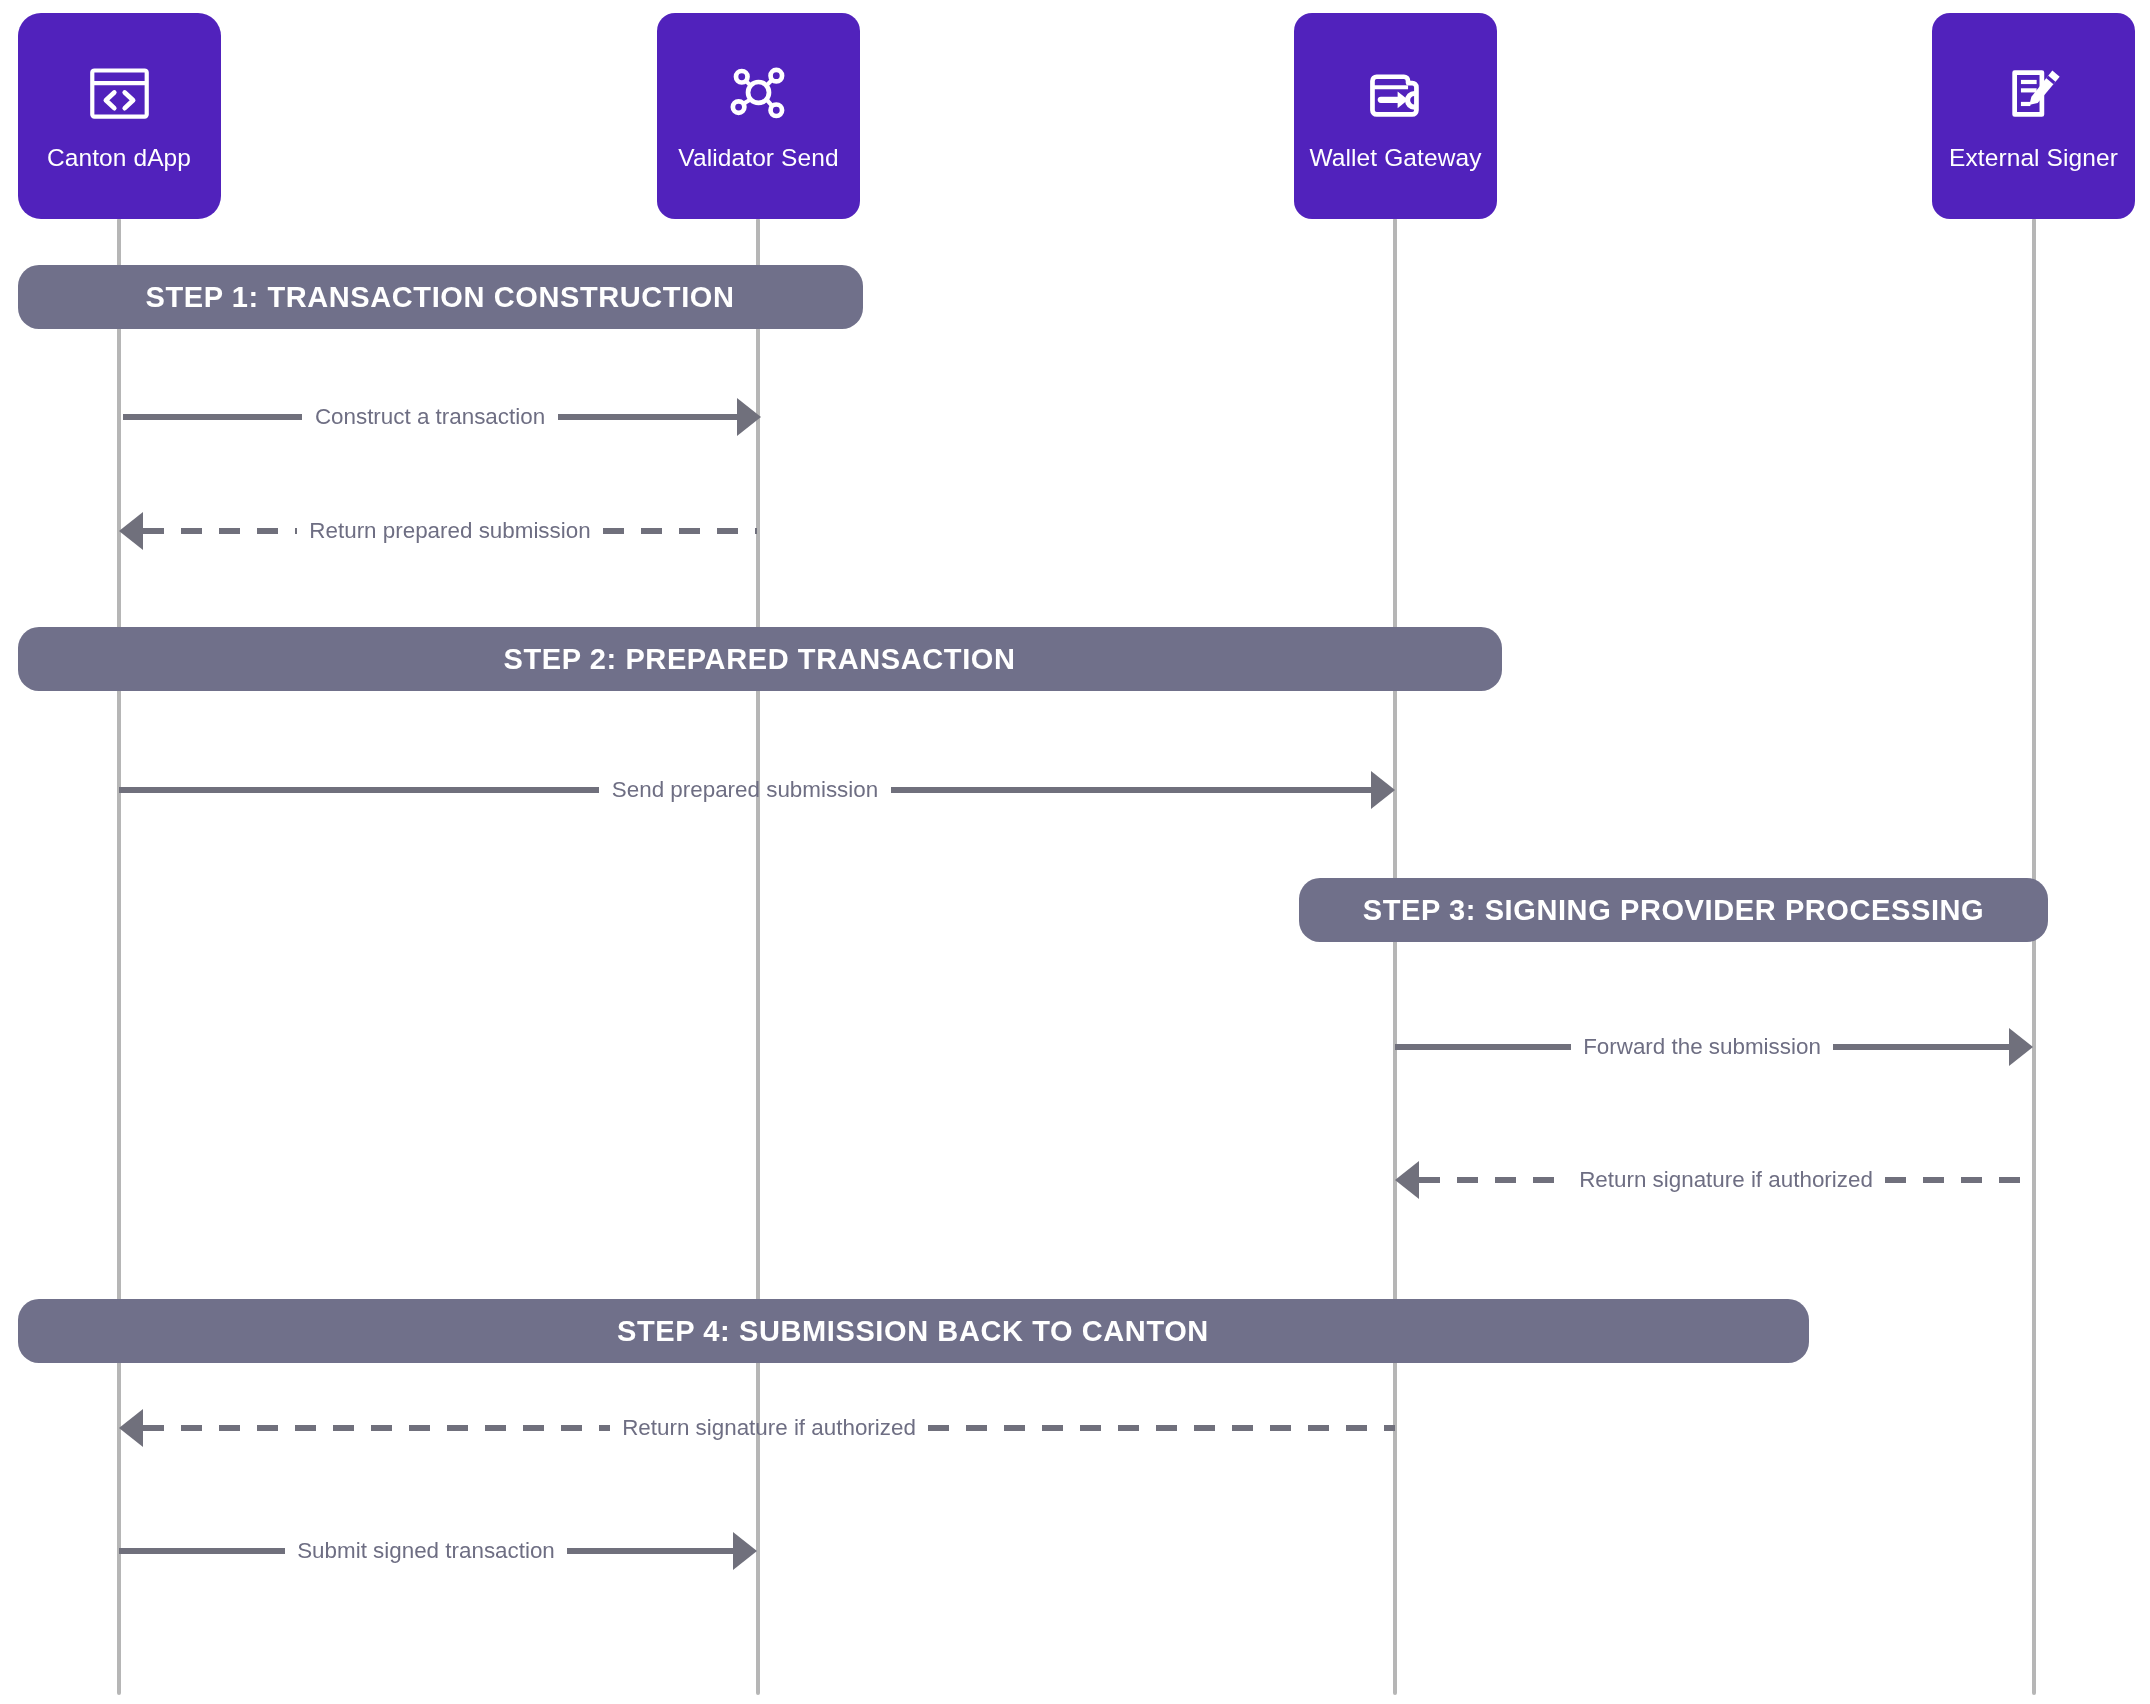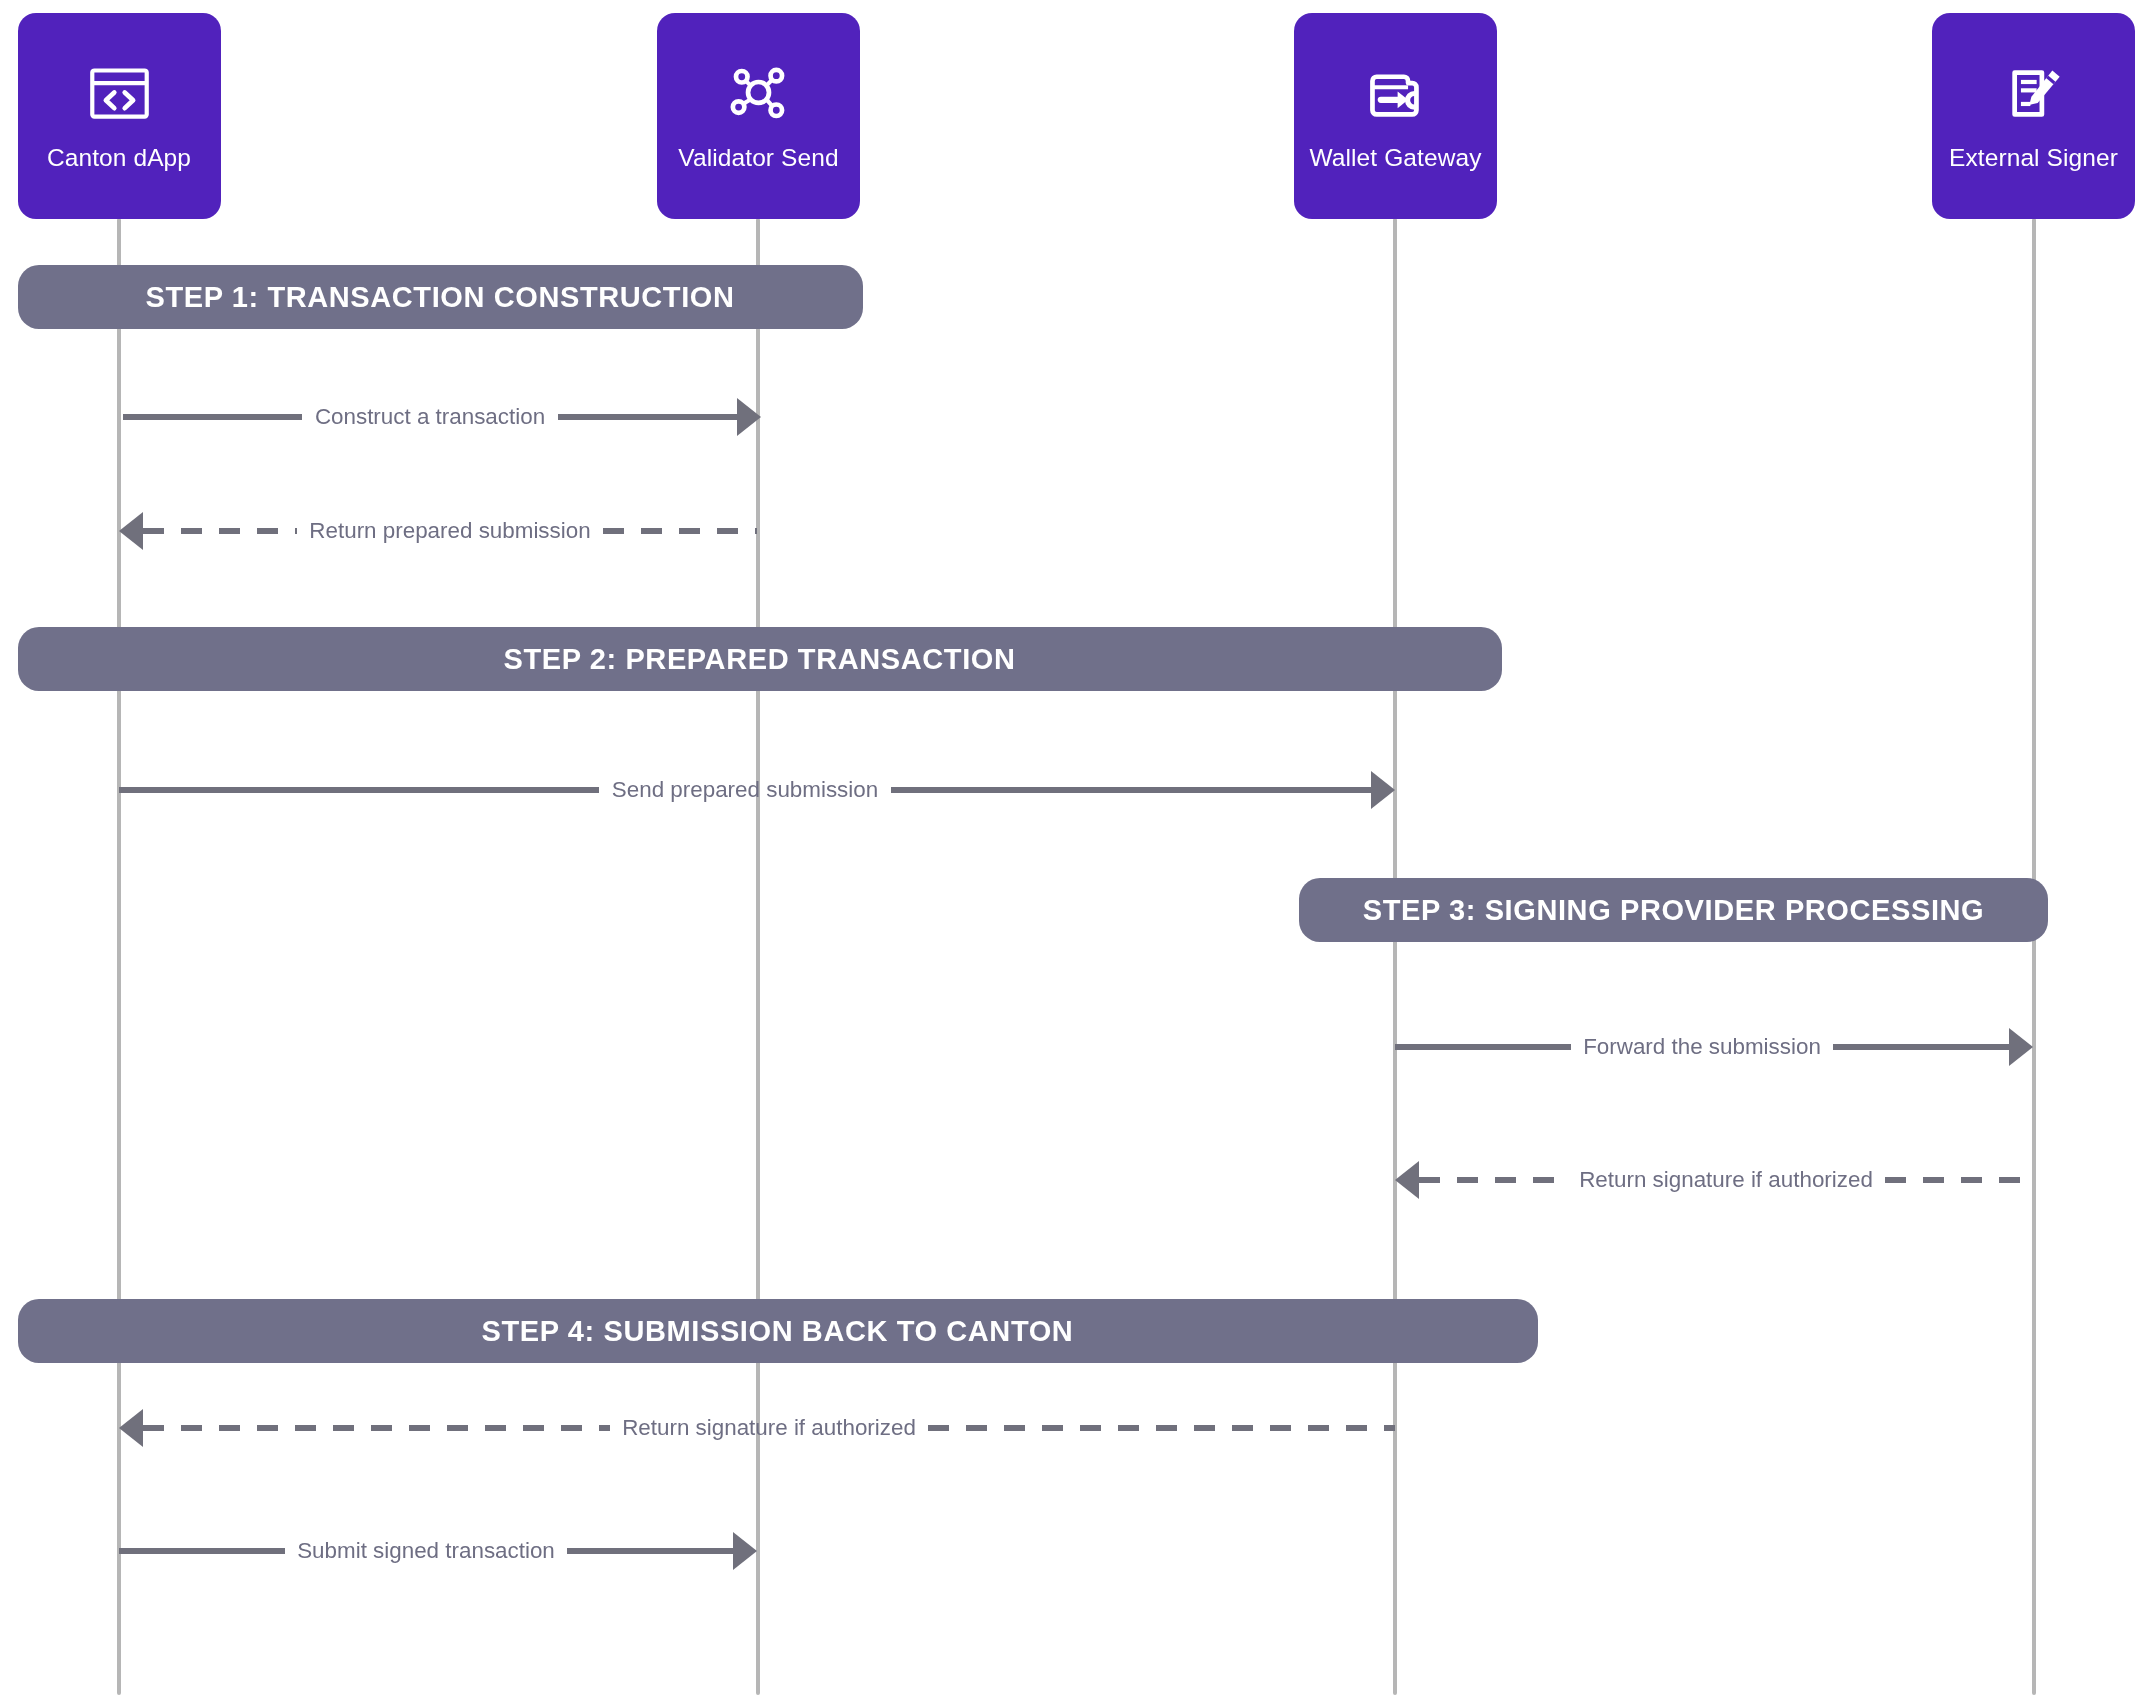--- a/index.html
+++ b/index.html
@@ -130,21 +130,21 @@
 </head>
 <body>
 
 <div id="diagram">
 
   <div class="lifeline" style="left:117px; top:218px; height:1477px;"></div>
   <div class="lifeline" style="left:756px; top:218px; height:1477px;"></div>
   <div class="lifeline" style="left:1393px; top:218px; height:1477px;"></div>
   <div class="lifeline" style="left:2032px; top:218px; height:1477px;"></div>
 
-  <div class="actor" style="left:17.5px; top:12.6px; width:203px; height:206px;">
+  <div class="actor" style="left:17.5px; top:12.6px; width:203px; height:206px;border-radius:23px;">
     <span class="actor-icon">
       <svg viewBox="0 0 64 64" fill="none" xmlns="http://www.w3.org/2000/svg">
         <rect x="6" y="10" width="52" height="44" rx="2" stroke="#ffffff" stroke-width="4"></rect>
         <line x1="6" y1="22" x2="58" y2="22" stroke="#ffffff" stroke-width="4"></line>
         <polyline points="27,31 19,38.5 27,46" stroke="#ffffff" stroke-width="4.5" fill="none" stroke-linecap="round" stroke-linejoin="round"></polyline>
         <polyline points="37,31 45,38.5 37,46" stroke="#ffffff" stroke-width="4.5" fill="none" stroke-linecap="round" stroke-linejoin="round"></polyline>
       </svg>
     </span>
     <span class="actor-label">Canton dApp</span>
   </div>
@@ -233,21 +233,21 @@
     <span class="arrow-head right"></span>
   </div>
 
   <div class="message" style="left:1395px; top:1159px; width:638px;">
     <span class="arrow-head left"></span>
     <span class="msg-line dashed"></span>
     <span class="msg-label">Return signature if authorized</span>
     <span class="msg-line dashed"></span>
   </div>
 
-  <div class="step-banner" style="left:17.5px; top:1299px; width:1520px; height:64px;">
+  <div class="step-banner" style="left:17.5px; top:1299px; width:1791px; height:64px;">
     <span class="step-banner-label">STEP 4: SUBMISSION BACK TO CANTON</span>
   </div>
 
   <div class="message" style="left:119px; top:1407px; width:1276px;">
     <span class="arrow-head left"></span>
     <span class="msg-line dashed"></span>
     <span class="msg-label">Return signature if authorized</span>
     <span class="msg-line dashed"></span>
   </div>
 

